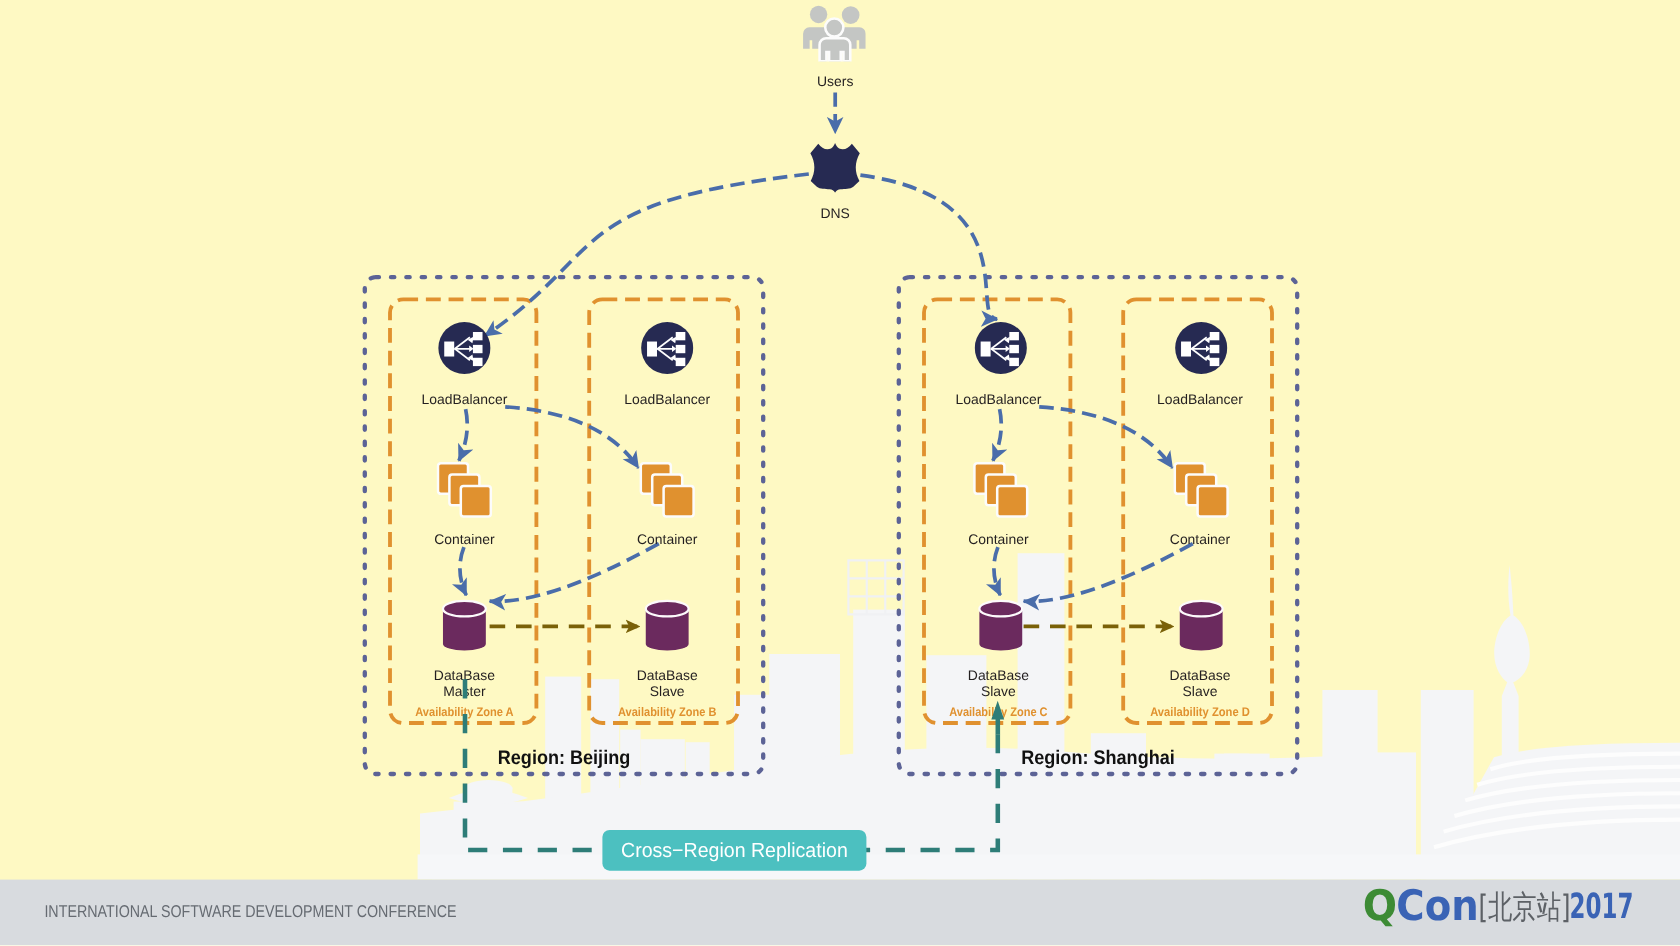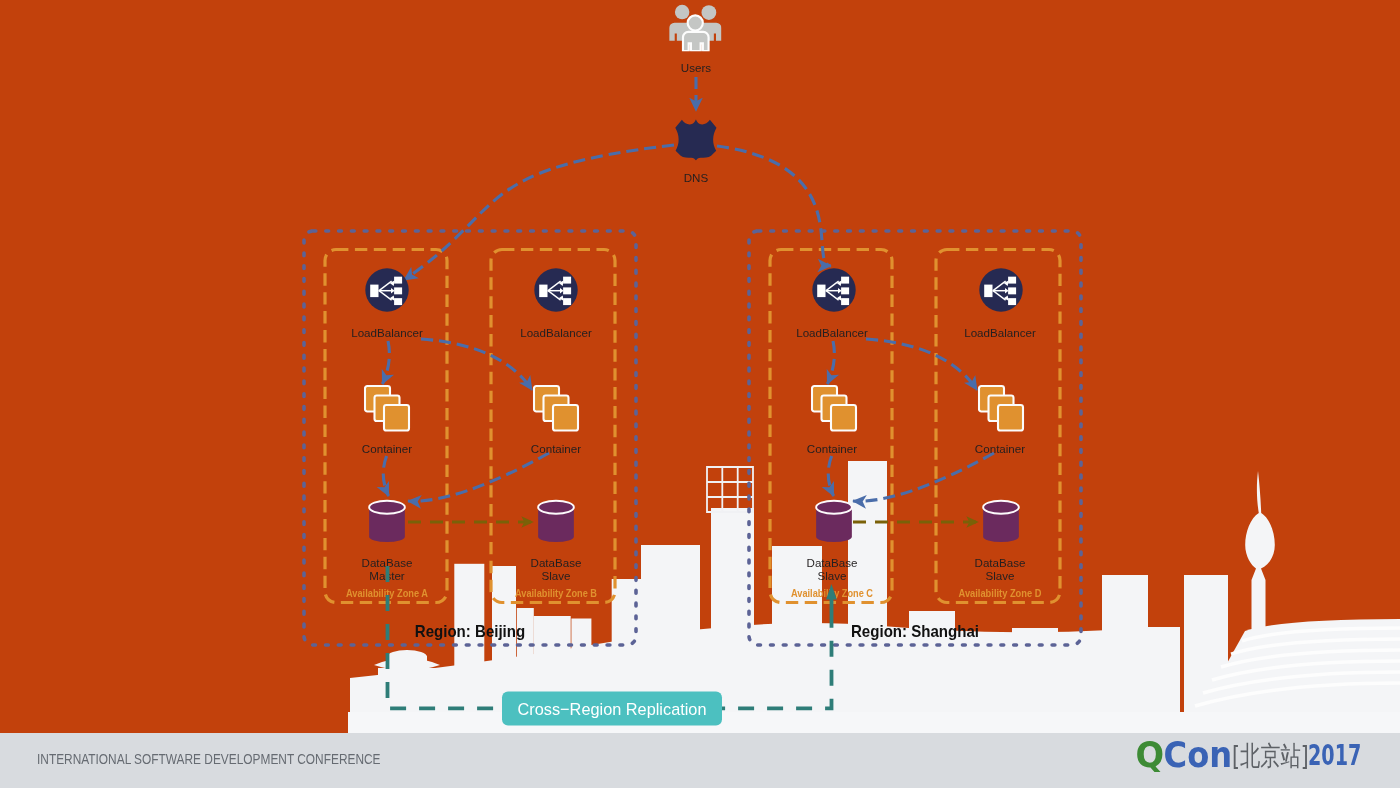--- a/index.html
+++ b/index.html
@@ -1,17 +1,17 @@
 <!DOCTYPE html>
 <html><head>
 <meta charset="utf-8">
 <style>
   html,body{margin:0;padding:0;background:#fff;}
   body{width:1400px;height:788px;overflow:hidden;font-family:"Liberation Sans",sans-serif;}
-  #slide{position:relative;width:1400px;height:788px;background:#c2410c;overflow:hidden;}
+  #slide{position:relative;width:1400px;height:788px;background:#fef9c3;overflow:hidden;}
   #skyline,#diagram{position:absolute;left:0;top:0;width:1400px;height:733px;}
   .footer{position:absolute;left:0;top:733px;width:1400px;height:55px;background:#d8dbdf;}
   .tagline{position:absolute;left:36.5px;top:750px;}
   .tagline text{font-family:"Liberation Sans",sans-serif;font-size:14.2px;fill:#666b72;}
   .logo{position:absolute;left:1135px;top:734px;}
   .logo text{font-family:"DejaVu Sans",sans-serif;}
   .lg-q{font-size:35px;font-weight:bold;fill:#3d8b35;}
   .lg-con{font-size:35px;font-weight:bold;fill:#3a63b5;}
   .lg-city{font-size:27px;fill:#5d6166;}
   .lg-year{font-size:29px;font-weight:bold;fill:#3a63b5;}

